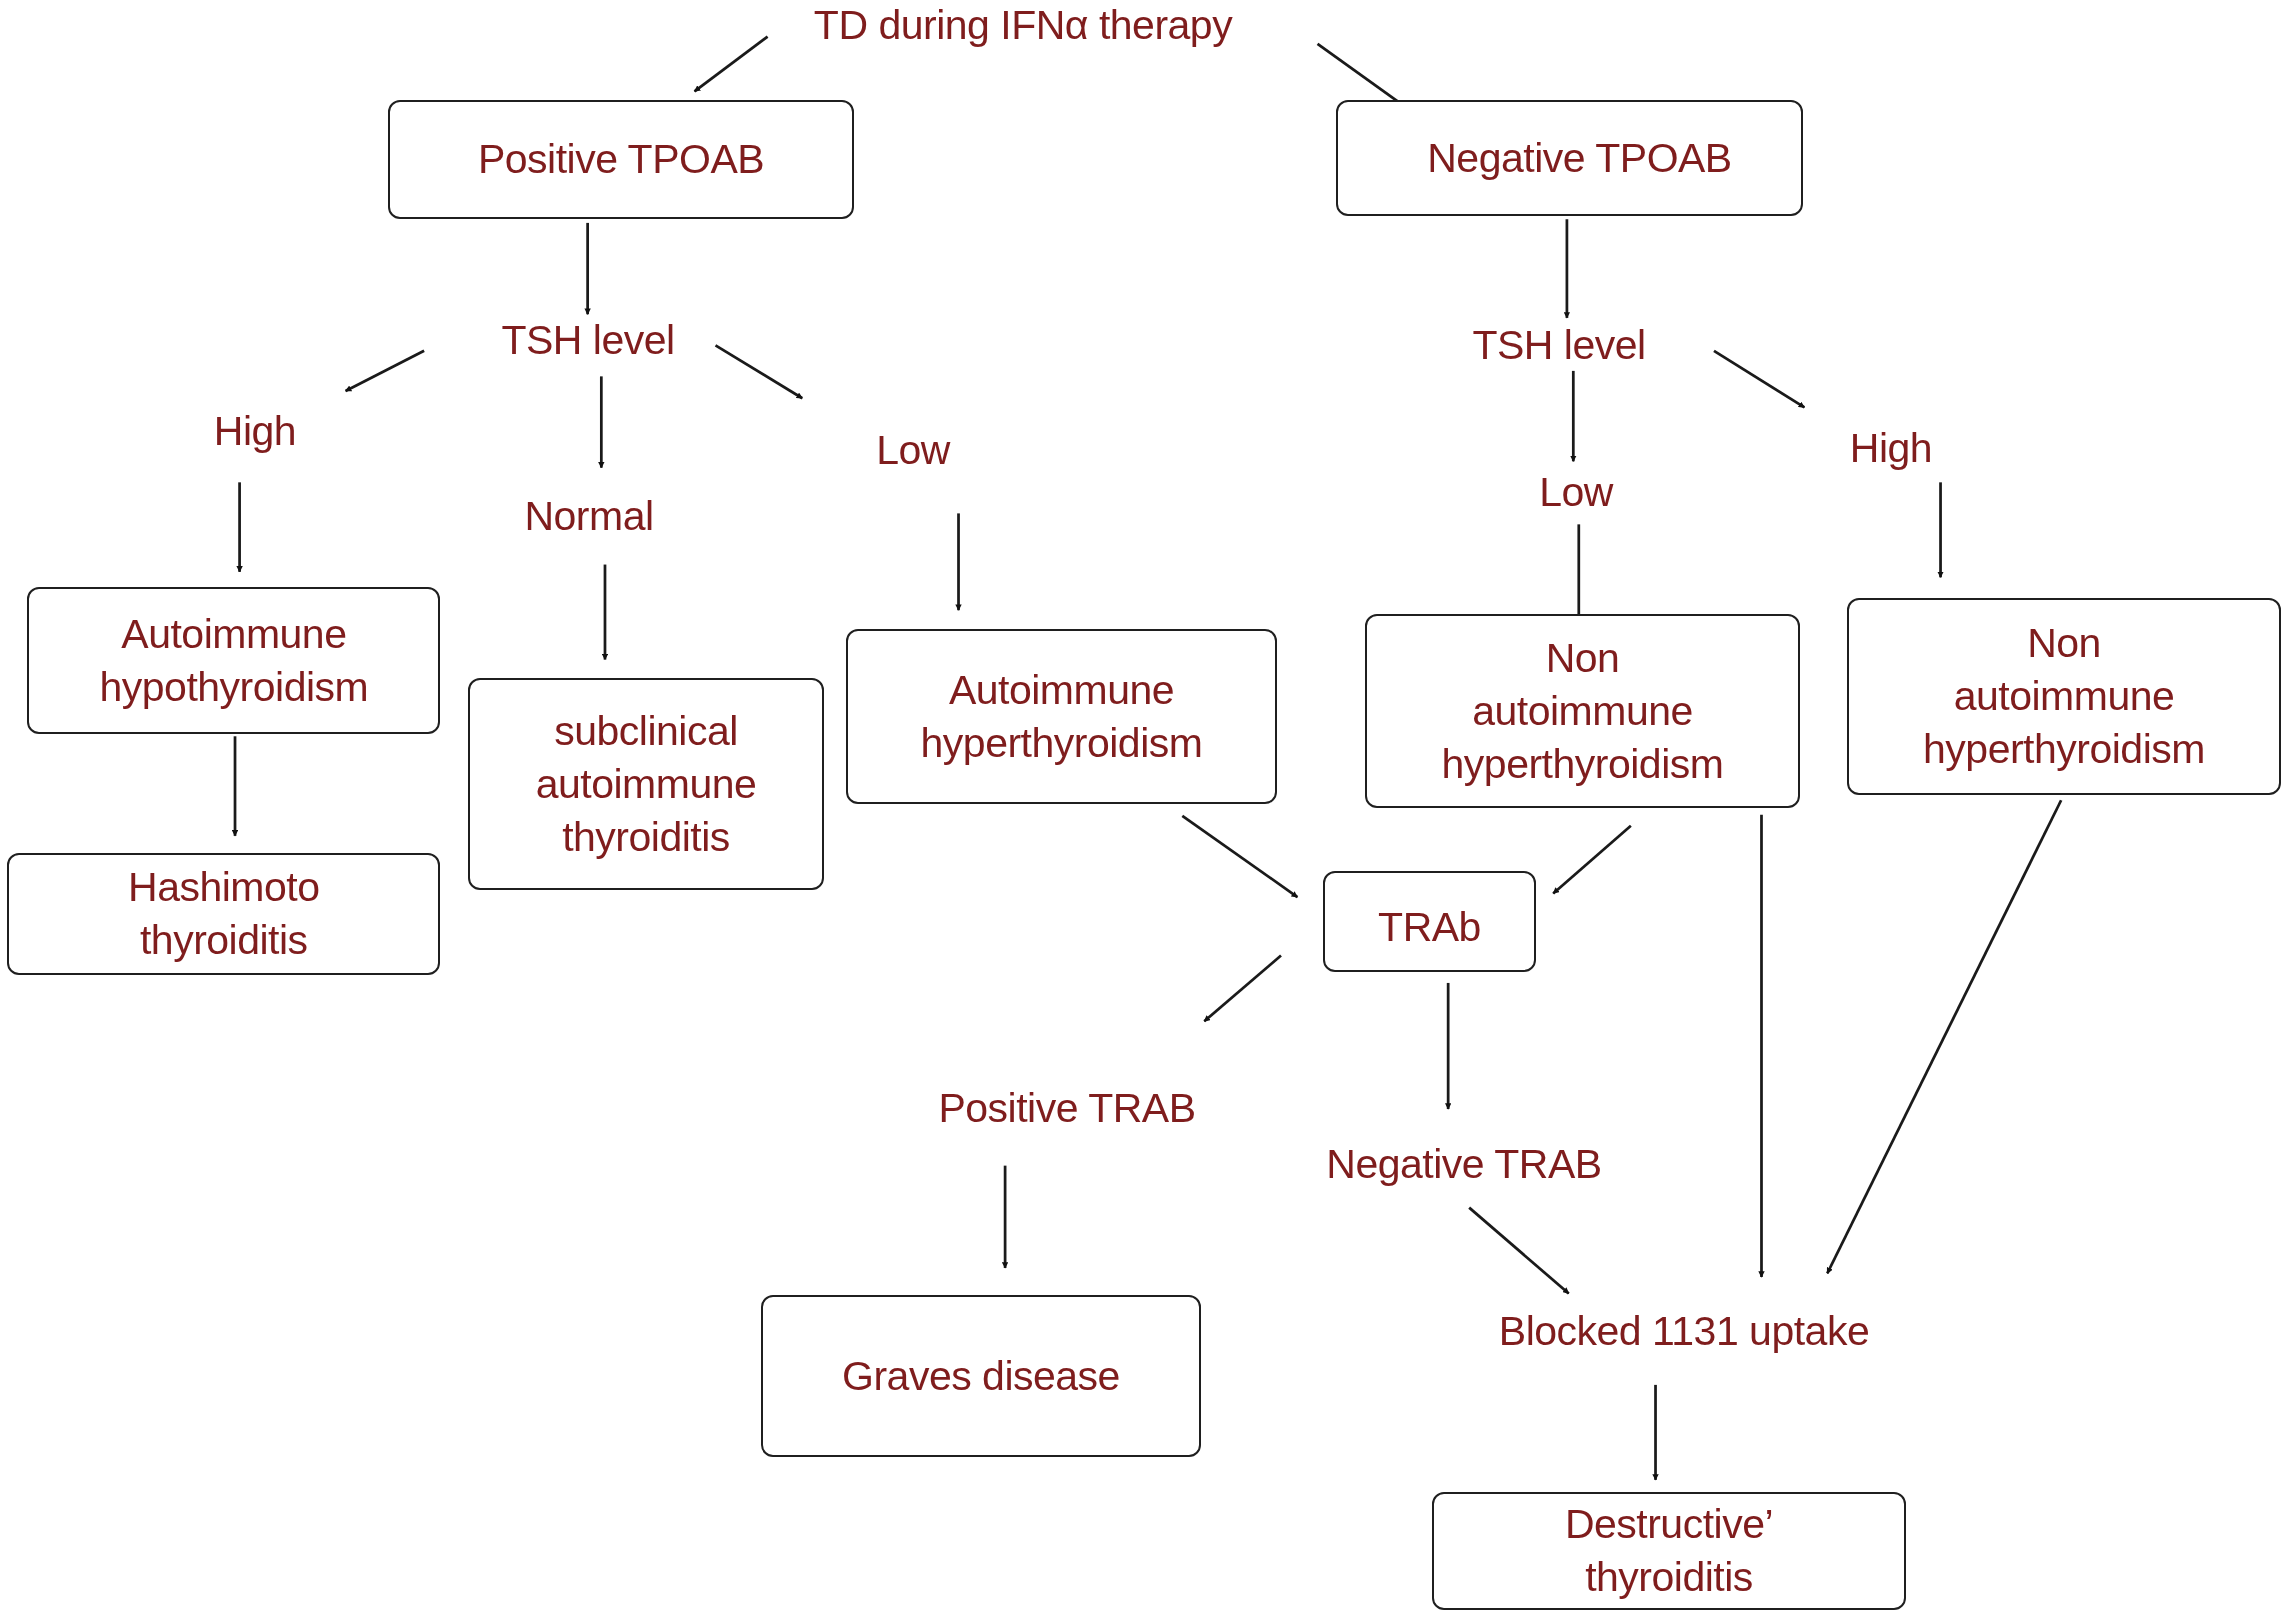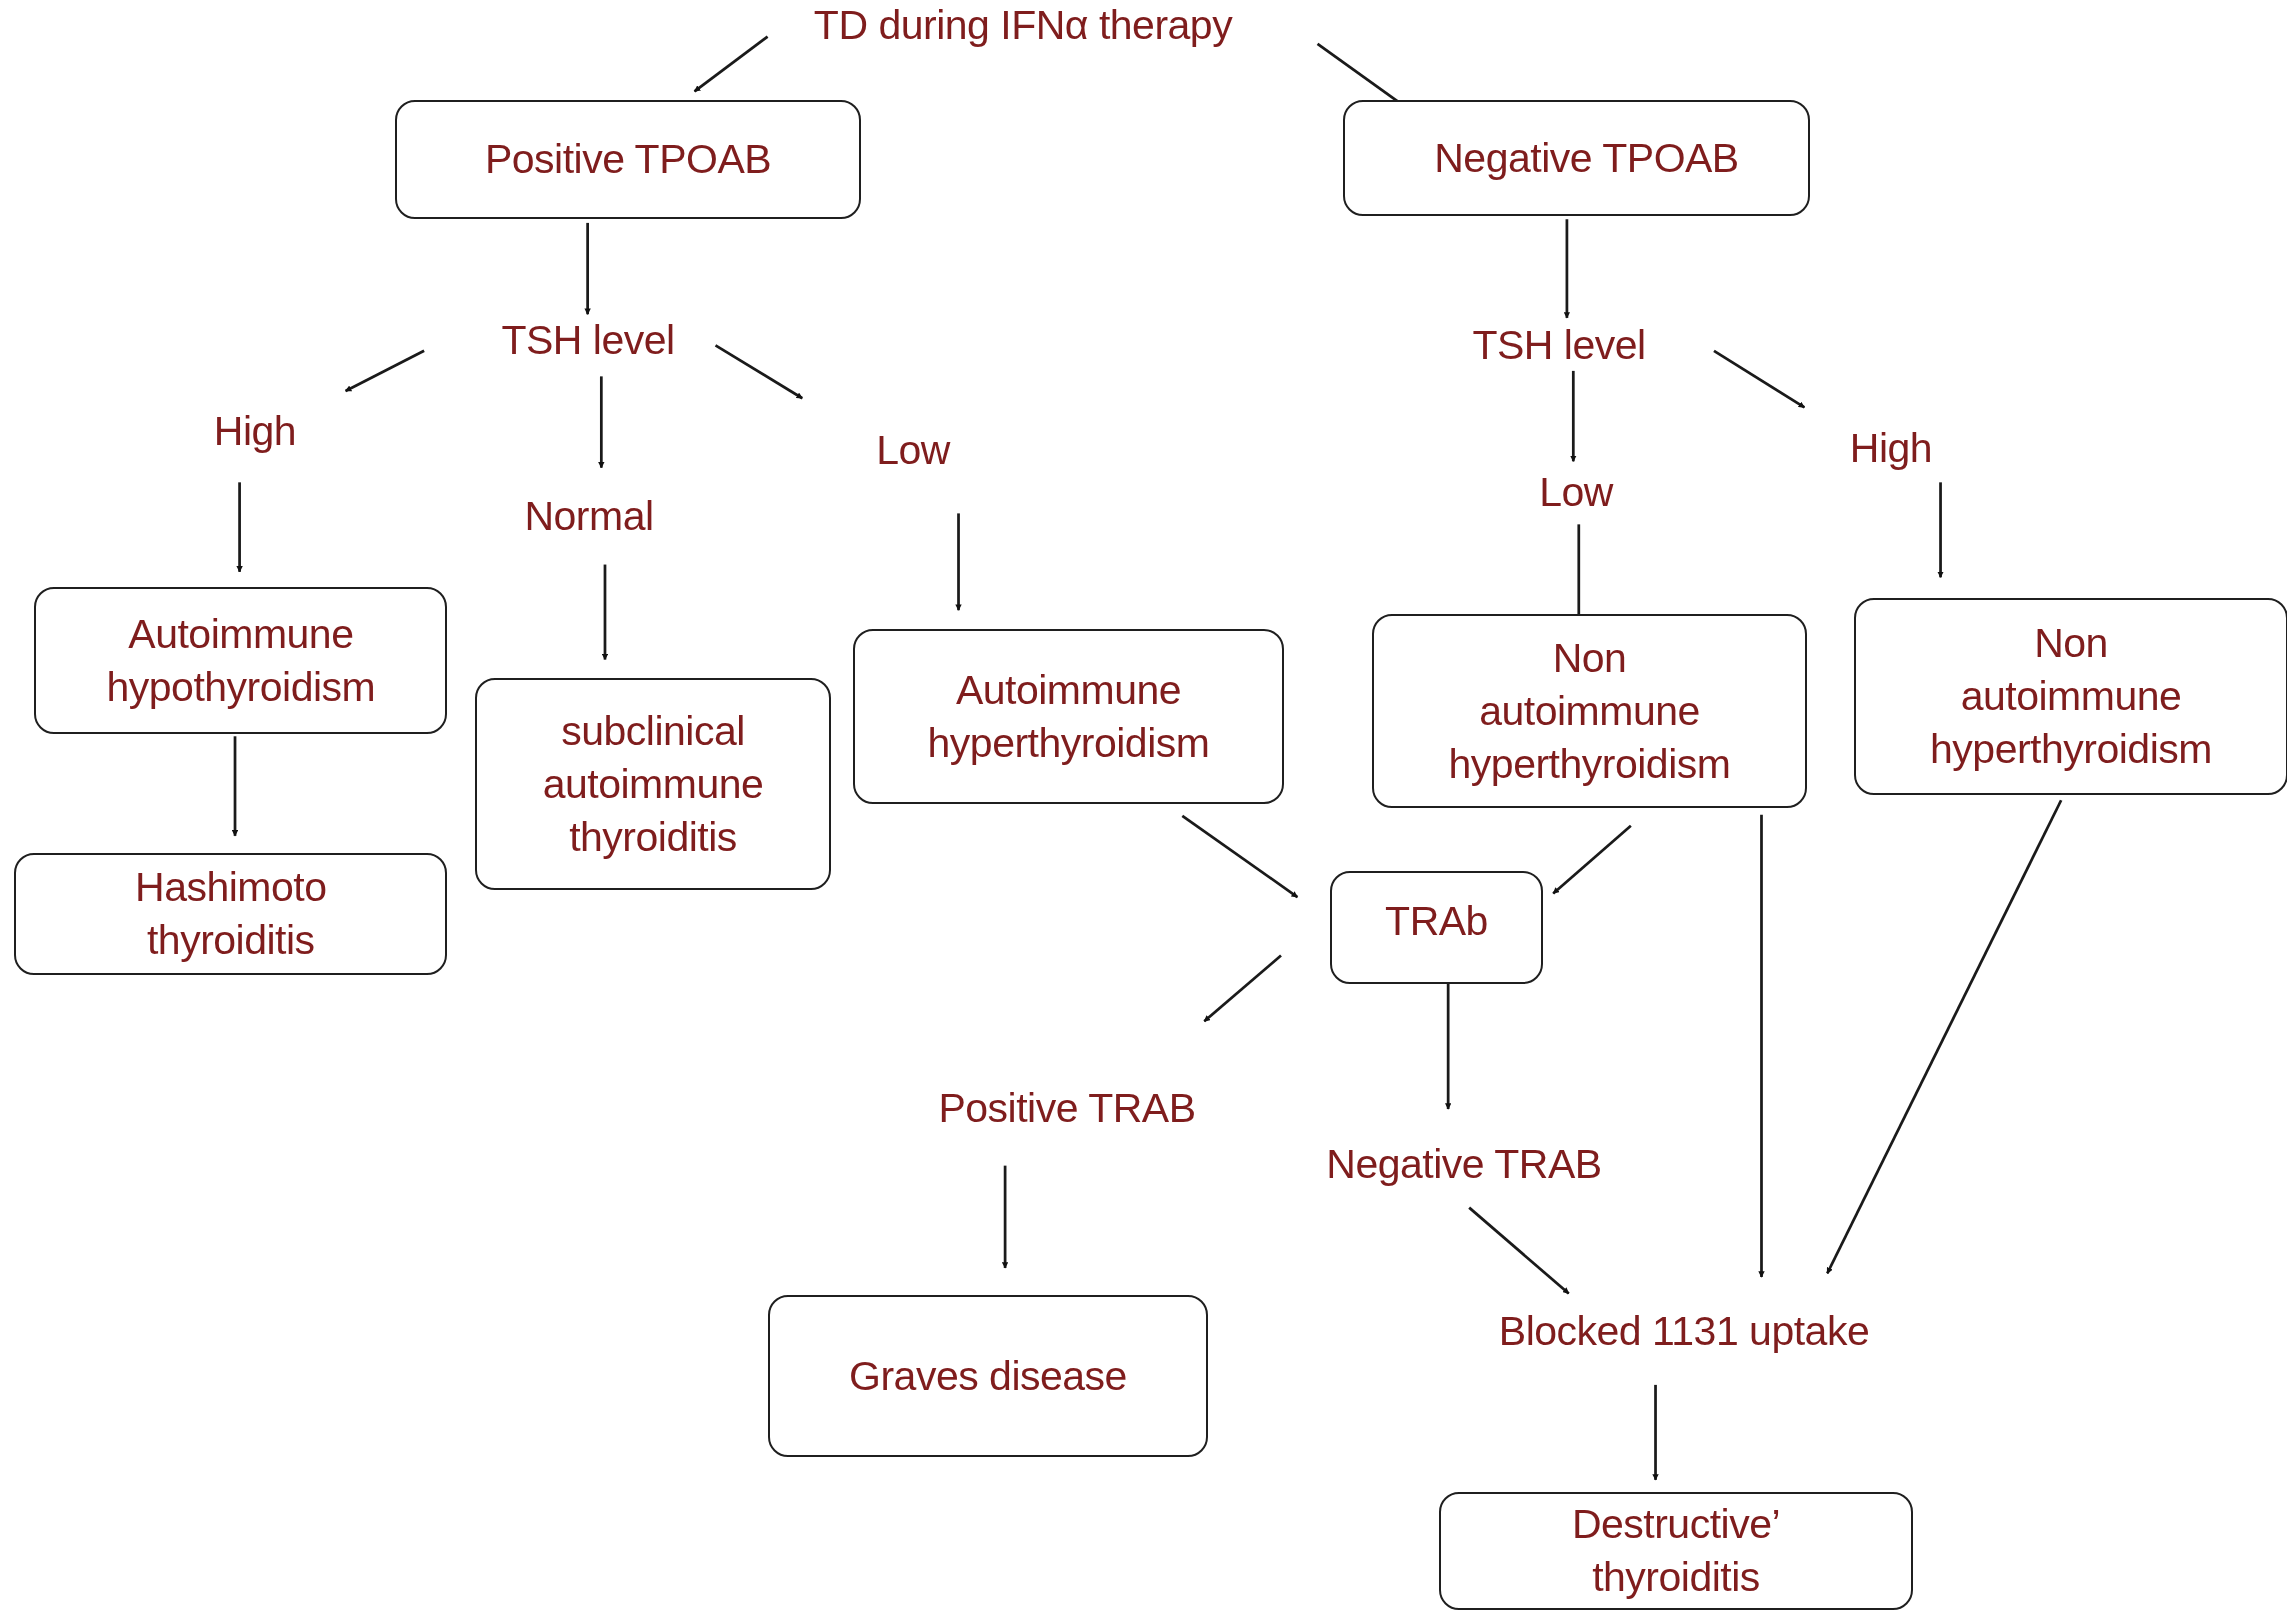--- a/index.html
+++ b/index.html
@@ -10,31 +10,30 @@
     background: #ffffff;
     overflow: hidden;
     font-family: "Liberation Sans", "DejaVu Sans", sans-serif;
     color: #7f1d1d;
   }
   svg#edges { position: absolute; left: 0; top: 0; }
   .node {
     position: absolute;
     box-sizing: border-box;
     border: 2.7px solid #1f1f1f;
-    border-radius: 20px;
+    border-radius: 12px;
     background: #fff;
     display: flex;
     align-items: center;
     justify-content: center;
     text-align: center;
     font-size: 41px;
     line-height: 53px;
     letter-spacing: -0.5px;
     white-space: pre-line;
-    margin-left: 7px;
   }
   .label {
     position: absolute;
     transform: translate(-50%, -50%);
     font-size: 41px;
     line-height: 48px;
     white-space: nowrap;
     text-align: center;
     letter-spacing: -0.5px;
   }
@@ -100,19 +99,19 @@
 autoimmune
 thyroiditis</div>
   <div class="node" style="left:846px; top:629px; width:431px; height:175px;">Autoimmune
 hyperthyroidism</div>
   <div class="node" style="left:1365px; top:614px; width:435px; height:194px;">Non
 autoimmune
 hyperthyroidism</div>
   <div class="node" style="left:1847px; top:598px; width:434px; height:197px;">Non
 autoimmune
 hyperthyroidism</div>
-  <div class="node" style="left:1323px; top:871px; width:213px; height:113px; align-items:flex-start; padding-top:22px;">TRAb</div>
+  <div class="node" style="left:1323px; top:871px; width:213px; height:101px; align-items:flex-start; padding-top:28px;">TRAb</div>
   <div class="node" style="left:761px; top:1295px; width:440px; height:162px;">Graves disease</div>
   <div class="node" style="left:1432px; top:1492px; width:474px; height:118px;">Destructive’
 thyroiditis</div>
 
 </div>
 
 
 </body></html>

